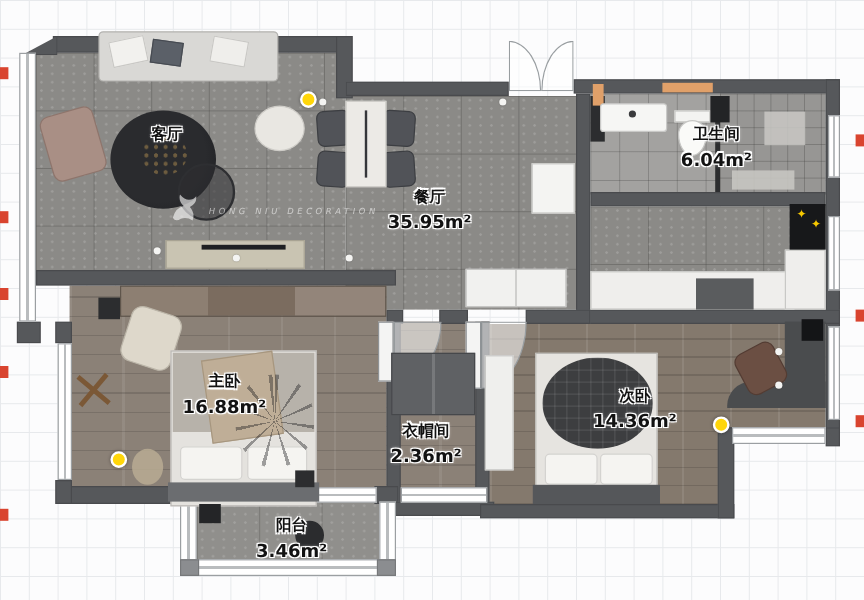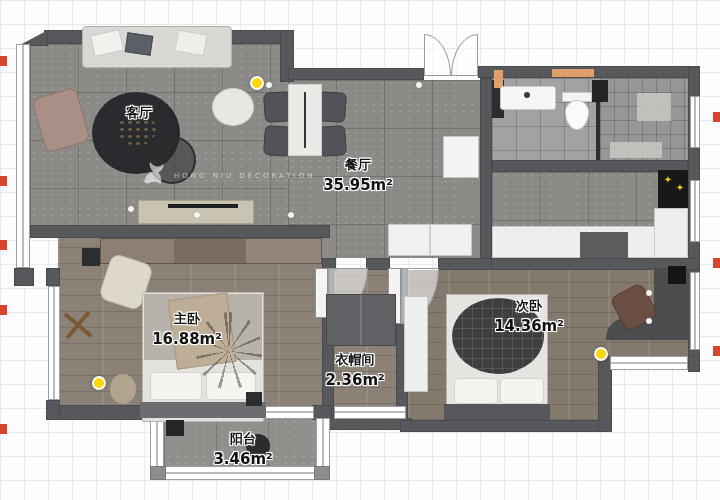--- a/index.html
+++ b/index.html
@@ -39,21 +39,21 @@
     text-shadow:-1px -1px 0 #fff,1px -1px 0 #fff,-1px 1px 0 #fff,1px 1px 0 #fff,0 0 3px #fff;}
   .room-label .ar{font-size:15px;font-weight:700;color:#121212;line-height:1;
     text-shadow:-1px -1px 0 #fff,1px -1px 0 #fff,-1px 1px 0 #fff,1px 1px 0 #fff,0 0 3px #fff;}
   .door-fan{position:absolute;background:rgba(255,255,255,.55);border:1px solid #989da0;box-sizing:border-box;}
   .door-leaf{position:absolute;background:#f4f4f3;border:1px solid #8f9396;box-sizing:border-box;}
   .furn{position:absolute;box-sizing:border-box;}
   .light-dot{position:absolute;width:10px;height:10px;border-radius:50%;background:#ffd60a;border:2px solid #fff;box-shadow:0 0 3px rgba(0,0,0,.4);}
   .tick{position:absolute;background:#d9442f;}
   .wm{position:absolute;display:flex;align-items:center;gap:6px;opacity:.75;pointer-events:none;}
   .wm .wm-cn{font-size:21px;font-weight:700;letter-spacing:5px;color:rgba(255,255,255,.85);text-shadow:0 0 2px rgba(90,90,90,.4);line-height:1;}
-  .wm .wm-en{font-size:7px;letter-spacing:3px;color:rgba(255,255,255,.75);margin-top:3px;}
+  .wm .wm-en{font-size:7px;letter-spacing:3px;color:rgba(255,255,255,.75);margin-top:3px;font-style:italic;}
   .dot-w{position:absolute;width:6px;height:6px;border-radius:50%;background:#f4f4f2;box-shadow:0 0 1px rgba(0,0,0,.4);}
   .fan-spokes{position:absolute;border-radius:50%;
     background:repeating-conic-gradient(rgba(25,25,28,.4) 0 5deg,transparent 5deg 32deg);}
 </style>
 </head>
 <body>
 
 <div id="canvas">
 
   <div class="tile-dark" style="left:30px;top:44px;width:258px;height:184px;"></div>
@@ -221,29 +221,33 @@
     </span>
   </div>
 
   <div class="room-label" style="left:104px;top:106px;width:70px;">
     <span class="nm">客厅</span>
   </div>
   <div class="room-label" style="left:318px;top:158px;width:80px;">
     <span class="nm">餐厅</span>
     <span class="ar">35.95m²</span>
   </div>
+  <div class="room-label" style="left:556px;top:106px;width:82px;">
+    <span class="nm">卫生间</span>
+    <span class="ar">6.04m²</span>
+  </div>
   <div class="room-label" style="left:146px;top:312px;width:82px;">
     <span class="nm">主卧</span>
     <span class="ar">16.88m²</span>
   </div>
   <div class="room-label" style="left:314px;top:353px;width:82px;">
     <span class="nm">衣帽间</span>
     <span class="ar">2.36m²</span>
   </div>
-  <div class="room-label" style="left:488px;top:299px;width:82px;">
+  <div class="room-label" style="left:488px;top:324px;width:82px;">
     <span class="nm">次卧</span>
     <span class="ar">14.36m²</span>
   </div>
   <div class="room-label" style="left:202px;top:432px;width:82px;">
     <span class="nm">阳台</span>
     <span class="ar">3.46m²</span>
   </div>
 
 </div>
 

